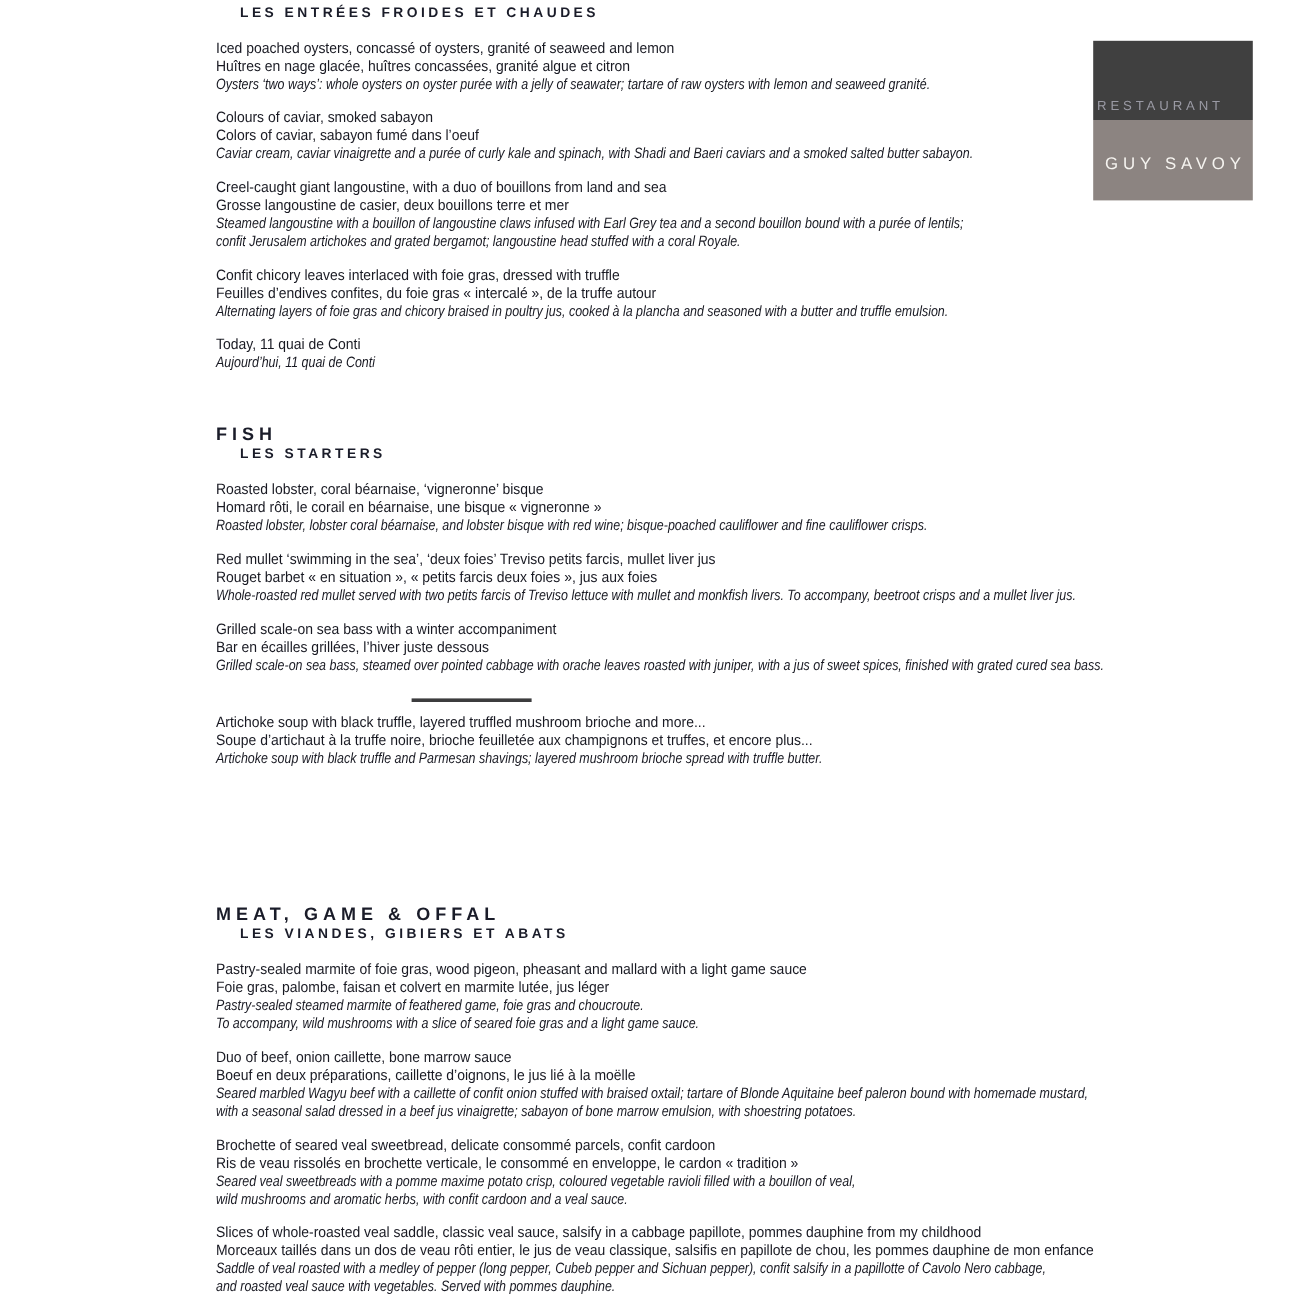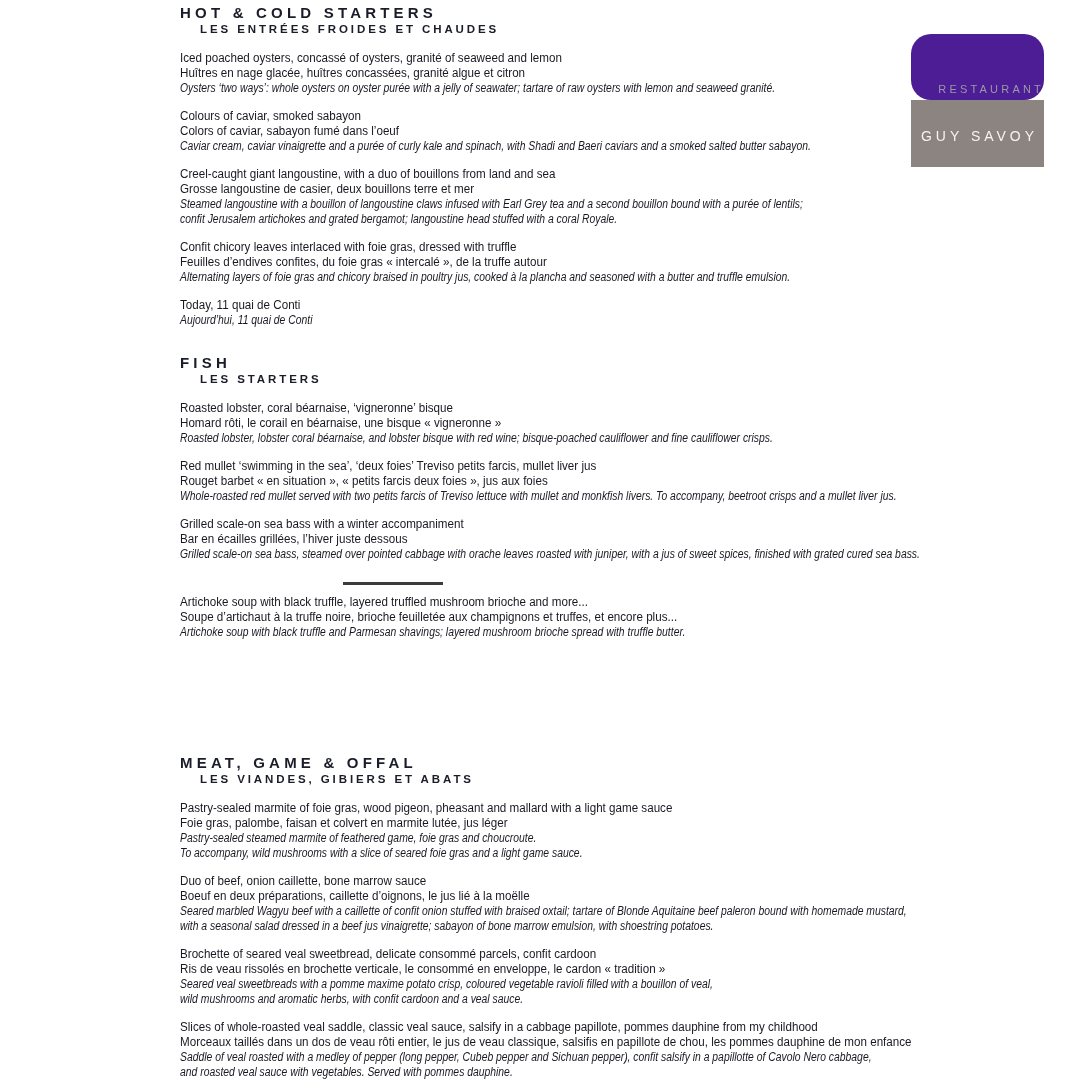--- a/index.html
+++ b/index.html
@@ -42,23 +42,23 @@
   .divider {
     width:100px; height:3px; background:#3c3c3e;
     margin:20px 0 10px 163px;
   }
 
   .logo {
     position:absolute; left:911px; top:34px;
     width:133px; height:133px;
   }
   .logo-top {
-    height:66px; background:#4c1d95;
-    display:flex; align-items:flex-end; justify-content:flex-end;
-    box-sizing:border-box; padding-bottom:5px;border-radius:20px;
+    height:66px; background:#404040;
+    display:flex; align-items:flex-end; justify-content:flex-start;
+    box-sizing:border-box; padding-bottom:5px;
   }
   .logo-top span {
     color:#9a9aa4; font-size:11px; letter-spacing:3.2px;
     text-indent:3.2px; white-space:nowrap;
   }
   .logo-bottom {
     height:67px; background:#8c8481;
     display:flex; align-items:center; justify-content:center;
     box-sizing:border-box; padding-top:4px;
   }
@@ -73,21 +73,20 @@
 <div class="logo">
   <div class="logo-top">
     <span>RESTAURANT</span>
   </div>
   <div class="logo-bottom">
     <span>GUY SAVOY</span>
   </div>
 </div>
 
 <section class="menu-section" id="section-starters">
-  <h1 class="sec-title">HOT &amp; COLD STARTERS</h1>
   <h2 class="sec-subtitle">LES ENTRÉES FROIDES ET CHAUDES</h2>
 
   <div class="dish">
     <div class="line en">Iced poached oysters, concassé of oysters, granité of seaweed and lemon</div>
     <div class="line fr">Huîtres en nage glacée, huîtres concassées, granité algue et citron</div>
     <div class="line it">Oysters ‘two ways’: whole oysters on oyster purée with a jelly of seawater; tartare of raw oysters with lemon and seaweed granité.</div>
   </div>
 
   <div class="dish">
     <div class="line en">Colours of caviar, smoked sabayon</div>

